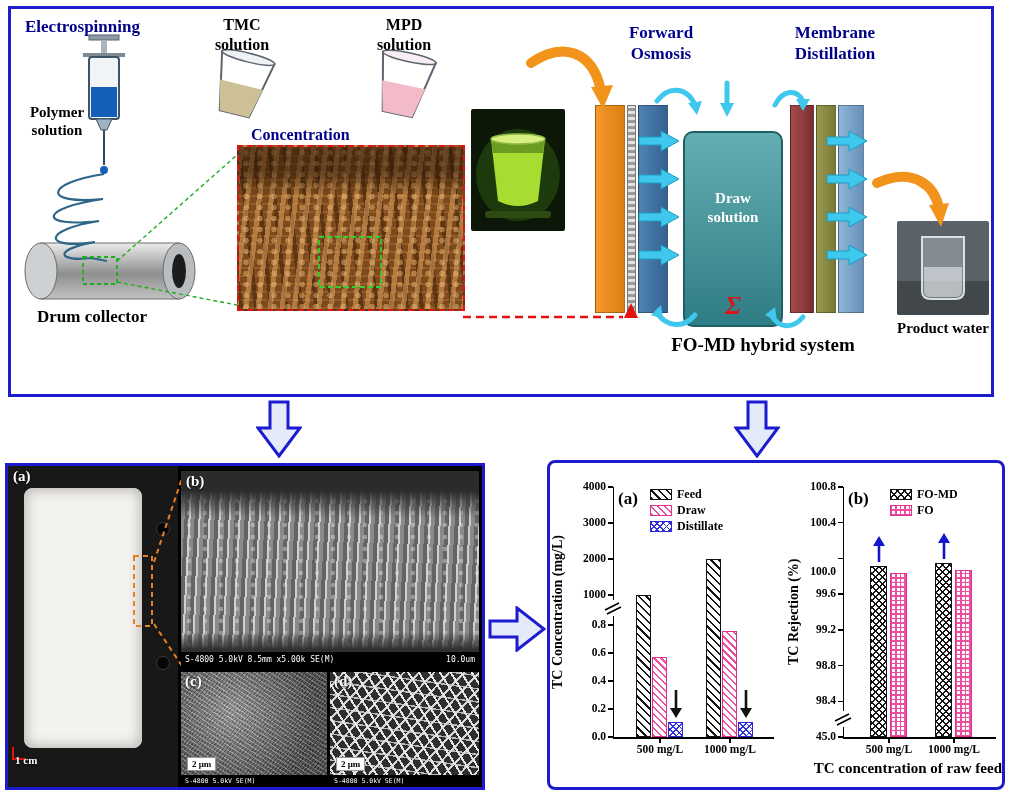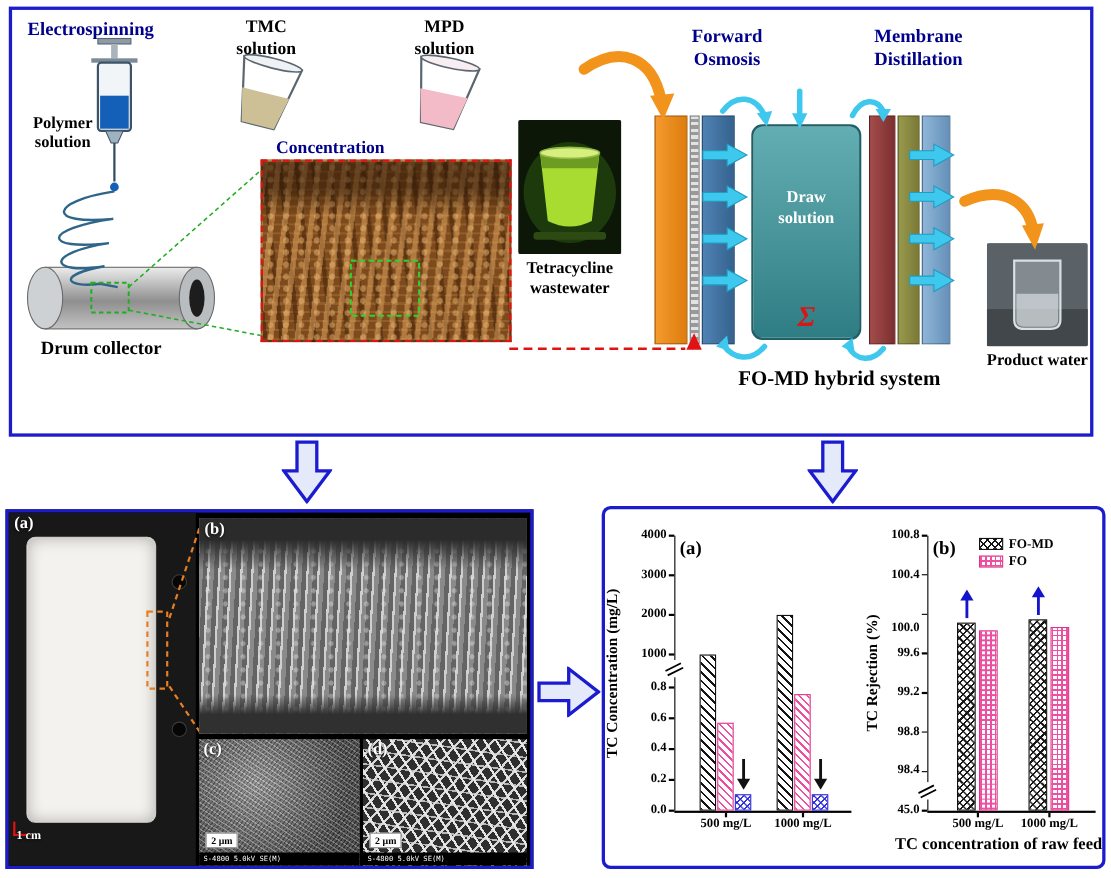--- a/index.html
+++ b/index.html
@@ -8,21 +8,21 @@
   .panel{position:absolute;box-sizing:border-box;border:3px solid #1c1ccd;background:#fff;}
   .panel-top{left:8px;top:6px;width:986px;height:391px;}
   .panel-bl{left:5px;top:463px;width:480px;height:327px;background:#000;}
   .panel-br{left:547px;top:460px;width:458px;height:330px;border-radius:8px;}
   .lbl{position:absolute;font-weight:bold;text-align:center;line-height:1.22;}
   .blue{color:#00008B;}
   .b15{font-size:15px}.b16{font-size:16px}.b17{font-size:17px}.b19{font-size:19px}
   .vbar{position:absolute;box-sizing:border-box;border:1px solid rgba(0,0,0,.28);}
   .membrane-tex{background:repeating-linear-gradient(0deg,#e2e2e2 0 3px,#999 3px 6px);border:1px solid #777;}
   .drawbox{position:absolute;background:linear-gradient(180deg,#63aeb2,#2f7d84);
-           border:2px solid #1f6067;border-radius:10px;}
+           border:2px solid #1f6067;border-radius:10px;margin-top:18px;}
   .drawtxt{position:absolute;top:56px;left:0;right:0;width:66px;margin:0 auto;text-align:center;
            color:#fff;font-weight:bold;font-size:15px;line-height:1.25;}
   .sigma{position:absolute;bottom:4px;left:0;right:0;text-align:center;color:#d81616;
          font-weight:bold;font-style:italic;font-size:26px;}
   .photo{position:absolute;overflow:hidden;border-radius:2px;}
   .sem-inset{position:absolute;box-sizing:border-box;border:2.5px dashed #e31212;
     background-color:#7c4a1c;
     background-image:
       linear-gradient(180deg, rgba(40,20,5,.55) 0 16%, rgba(0,0,0,0) 30%),
       radial-gradient(circle, rgba(240,190,120,.45) 0 2.5px, rgba(0,0,0,0) 3px),
@@ -210,21 +210,20 @@
     </svg>
 
     <div class="lbl blue b17" style="left:14px;top:8px">Electrospinning</div>
     <div class="lbl b15" style="left:2px;top:94px;width:88px">Polymer solution</div>
     <div class="lbl b16" style="left:196px;top:6px;width:70px">TMC solution</div>
     <div class="lbl b16" style="left:358px;top:6px;width:70px">MPD solution</div>
     <div class="lbl blue b16" style="left:240px;top:116px">Concentration</div>
     <div class="lbl b17" style="left:26px;top:298px">Drum collector</div>
     <div class="lbl blue b17" style="left:594px;top:14px;width:112px">Forward Osmosis</div>
     <div class="lbl blue b17" style="left:754px;top:14px;width:140px">Membrane Distillation</div>
-    <div class="lbl b15" style="left:444px;top:226px;width:126px">Tetracycline wastewater</div>
     <div class="lbl b19" style="left:620px;top:324px;width:264px">FO-MD hybrid system</div>
     <div class="lbl b15" style="left:886px;top:310px;width:92px">Product water</div>
   </div>
 
   <svg class="conn" style="left:256px;top:400px" width="46" height="58" viewBox="0 0 46 58">
     <path d="M14,2 H32 V28 H44 L23,56 L2,28 H14 Z" fill="#e4eaf9" stroke="#1b1bcf" stroke-width="3"></path>
   </svg>
   <svg class="conn" style="left:734px;top:400px" width="46" height="58" viewBox="0 0 46 58">
     <path d="M14,2 H32 V28 H44 L23,56 L2,28 H14 Z" fill="#e4eaf9" stroke="#1b1bcf" stroke-width="3"></path>
   </svg>
@@ -243,20 +242,24 @@
     </div>
 
     <svg width="474" height="321" style="position:absolute;left:0;top:0">
       <rect x="126" y="90" width="18" height="70" fill="none" stroke="#e67e22" stroke-width="2" stroke-dasharray="5 4"></rect>
       <line x1="146" y1="96" x2="174" y2="12" stroke="#e67e22" stroke-width="2" stroke-dasharray="5 4"></line>
       <line x1="146" y1="158" x2="174" y2="200" stroke="#e67e22" stroke-width="2" stroke-dasharray="5 4"></line>
     </svg>
 
     <div class="sem sem-b-tex" style="left:173px;top:5px;width:298px;height:196px">
       <div class="wlbl b15" style="left:5px;top:2px">(b)</div>
+      <div class="capbar">
+        <span>S-4800 5.0kV 8.5mm x5.00k SE(M)</span>
+        <span>10.0um</span>
+      </div>
     </div>
 
     <div class="sem sem-c-tex" style="left:173px;top:206px;width:146px;height:115px">
       <div class="wlbl b15" style="left:4px;top:1px">(c)</div>
       <div class="chip">2 μm</div>
       <div class="capbar small">
         <span>S-4800 5.0kV SE(M)</span>
       </div>
     </div>
 
@@ -266,20 +269,34 @@
       <div class="capbar small">
         <span>S-4800 5.0kV SE(M)</span>
       </div>
     </div>
   </div>
 
   <div class="panel panel-br">
     <div class="chart" id="chartA">
       <div class="ylab">TC Concentration (mg/L)</div>
       <div class="plab" style="left:64px;top:22px">(a)</div>
+      <div class="legend" id="legendA" style="left:96px;top:20px">
+          <div class="leg-row">
+            <div class="leg-sw hatch-feed"></div>
+            <div class="leg-lb">Feed</div>
+          </div>
+          <div class="leg-row">
+            <div class="leg-sw hatch-draw"></div>
+            <div class="leg-lb">Draw</div>
+          </div>
+          <div class="leg-row">
+            <div class="leg-sw hatch-dist"></div>
+            <div class="leg-lb">Distillate</div>
+          </div>
+        </div>
     <div class="axis" style="left: 58.5px; top: 20px; width: 1.5px; height: 250px;"></div>
         <div class="axis" style="left: 58.5px; top: 270px; width: 161.5px; height: 1.5px;"></div>
         <div class="tick" style="left: 54px; top: 127.062px; width: 5px; height: 1.5px;"></div>
         <div class="ticklab" style="left: 14px; top: 120.812px; width: 38px; height: 14px;">1000</div>
         <div class="tick" style="left: 54px; top: 91.125px; width: 5px; height: 1.5px;"></div>
         <div class="ticklab" style="left: 14px; top: 84.875px; width: 38px; height: 14px;">2000</div>
         <div class="tick" style="left: 54px; top: 55.1875px; width: 5px; height: 1.5px;"></div>
         <div class="ticklab" style="left: 14px; top: 48.9375px; width: 38px; height: 14px;">3000</div>
         <div class="tick" style="left: 54px; top: 19.25px; width: 5px; height: 1.5px;"></div>
         <div class="ticklab" style="left: 14px; top: 13px; width: 38px; height: 14px;">4000</div>

